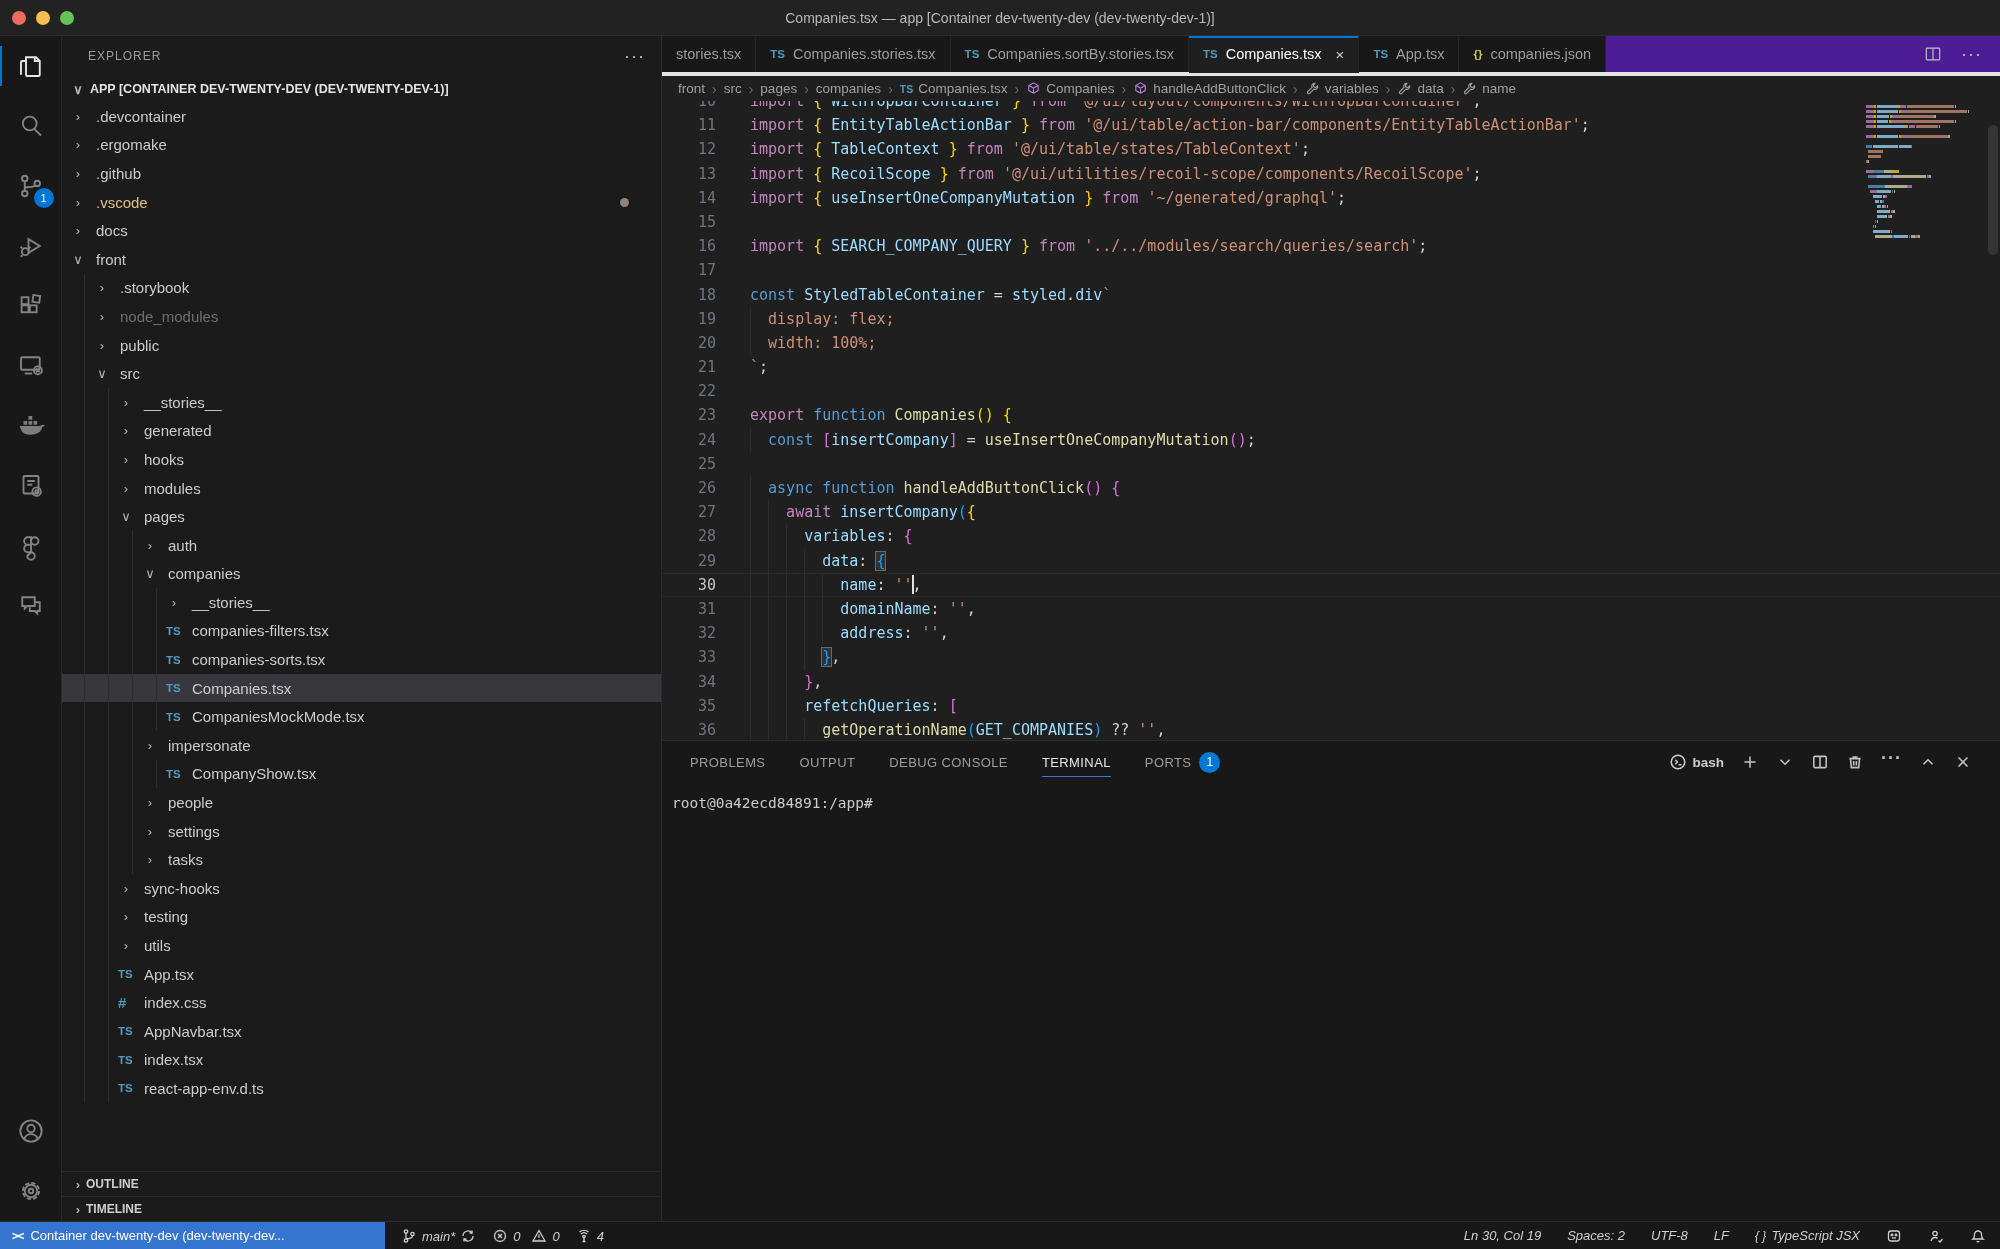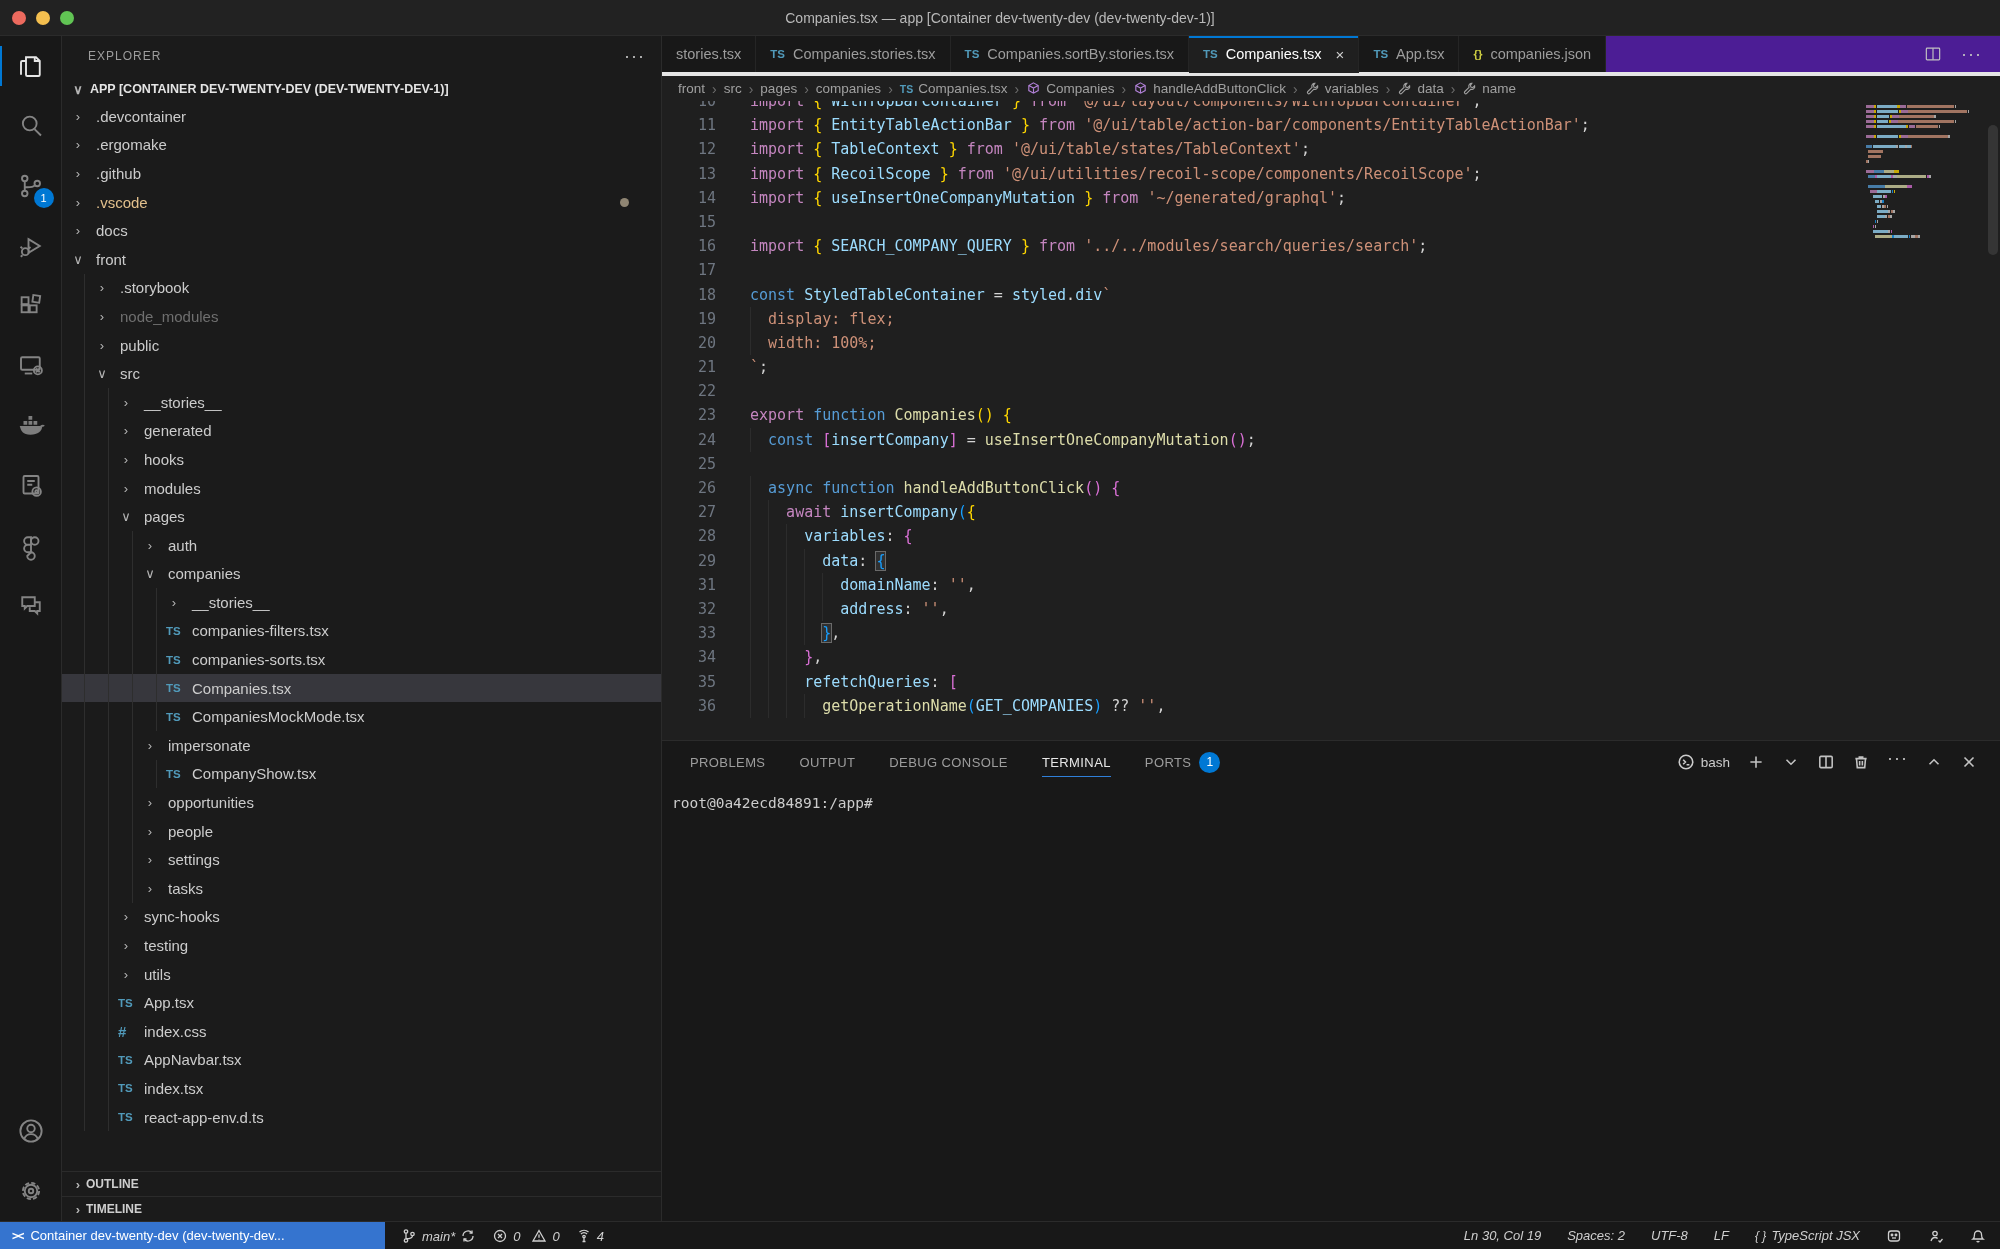--- a/index.html
+++ b/index.html
@@ -100,21 +100,21 @@
 
   
   .panel{flex:0 0 481px;background:#181818;border-top:1px solid #2b2b2b;display:flex;flex-direction:column;}
   .panel-tabs{height:42px;display:flex;align-items:center;padding-left:28px;flex:0 0 42px;}
   .ptab{font-size:13px;letter-spacing:.4px;color:#9d9d9d;margin-right:34px;height:100%;
     display:flex;align-items:center;position:relative;gap:8px;}
   .ptab.active{color:#e7e7e7;}
   .ptab.active::after{content:"";position:absolute;left:0;right:0;bottom:6px;height:1.5px;background:#2f7fd9;}
   .pbadge{min-width:21px;height:21px;border-radius:11px;background:#0078d4;color:#fff;font-size:12px;
     display:flex;align-items:center;justify-content:center;}
-  .panel-actions{margin-left:auto;display:flex;align-items:flex-start;gap:17px;padding-right:22px;color:#c2c2c2;}
+  .panel-actions{margin-left:auto;display:flex;align-items:flex-start;gap:17px;padding-right:28px;color:#c2c2c2;font-weight:bold;}
   .panel-actions svg{width:18px;height:18px;stroke:currentColor;fill:none;stroke-width:1.4;}
   .shell-label{display:flex;align-items:center;gap:6px;font-size:13.5px;color:#cccccc;}
   .term-body{flex:1;padding:12px 0 0 10px;font-family:"DejaVu Sans Mono",monospace;font-size:14.5px;color:#cccccc;}
 
   
   .status{height:28px;background:#181818;border-top:1px solid #2b2b2b;display:flex;align-items:center;
     flex:0 0 28px;font-size:13px;color:#cfcfcf;}
   .st-remote{background:#3574cf;color:#fff;height:100%;display:flex;align-items:center;gap:8px;
     padding:0 12px;width:385px;flex:0 0 385px;white-space:nowrap;overflow:hidden;}
   .st-item{display:flex;align-items:flex-end;gap:5px;margin-left:16px;white-space:nowrap;font-style:italic;}
@@ -422,28 +422,20 @@
             </span>
             <span>impersonate</span>
           </div>
           <div class="trow">
             <span class="g" style="width: 96px;"></span>
             <span class="sp" style="width: 96px;"></span>
             <span class="slot">
               <span class="ficon ts">TS</span>
             </span>
             <span>CompanyShow.tsx</span>
-          </div>
-          <div class="trow">
-            <span class="g" style="width: 72px;"></span>
-            <span class="sp" style="width: 72px;"></span>
-            <span class="slot">
-              <span class="chev">›</span>
-            </span>
-            <span>opportunities</span>
           </div>
           <div class="trow">
             <span class="g" style="width: 72px;"></span>
             <span class="sp" style="width: 72px;"></span>
             <span class="slot">
               <span class="chev">›</span>
             </span>
             <span>people</span>
           </div>
           <div class="trow">
@@ -645,20 +637,21 @@
             <div class="crow"><span class="ln">20</span><span class="body"><span class="ind" style="width: 18.062px;"></span><span class="tk-s">width: 100%;</span></span></div>
             <div class="crow"><span class="ln">21</span><span class="body"><span class="tk-s">`</span><span class="tk-p">;</span></span></div>
             <div class="crow"><span class="ln">22</span><span class="body"></span></div>
             <div class="crow"><span class="ln">23</span><span class="body"><span class="tk-k">export </span><span class="tk-b">function </span><span class="tk-f">Companies</span><span class="tk-y">() {</span></span></div>
             <div class="crow"><span class="ln">24</span><span class="body"><span class="ind" style="width: 18.062px;"></span><span class="tk-b">const </span><span class="tk-o">[</span><span class="tk-v">insertCompany</span><span class="tk-o">]</span><span class="tk-p"> = </span><span class="tk-f">useInsertOneCompanyMutation</span><span class="tk-o">()</span><span class="tk-p">;</span></span></div>
             <div class="crow"><span class="ln">25</span><span class="body"></span></div>
             <div class="crow"><span class="ln">26</span><span class="body"><span class="ind" style="width: 18.062px;"></span><span class="tk-b">async </span><span class="tk-b">function </span><span class="tk-f">handleAddButtonClick</span><span class="tk-o">() {</span></span></div>
             <div class="crow"><span class="ln">27</span><span class="body"><span class="ind" style="width: 36.124px;"></span><span class="tk-k">await </span><span class="tk-v">insertCompany</span><span class="tk-u">(</span><span class="tk-y">{</span></span></div>
             <div class="crow"><span class="ln">28</span><span class="body"><span class="ind" style="width: 54.186px;"></span><span class="tk-v">variables</span><span class="tk-p">: </span><span class="tk-o">{</span></span></div>
             <div class="crow"><span class="ln">29</span><span class="body"><span class="ind" style="width: 72.248px;"></span><span class="tk-v">data</span><span class="tk-p">: </span><span class="tk-um">{</span></span></div>
+            <div class="crow cur"><span class="ln">30</span><span class="body"><span class="ind" style="width: 90.31px;"></span><span class="tk-v">name</span><span class="tk-p">: </span><span class="tk-s">''</span><span class="caret"></span><span class="tk-p">,</span></span></div>
             <div class="crow"><span class="ln">31</span><span class="body"><span class="ind" style="width: 90.31px;"></span><span class="tk-v">domainName</span><span class="tk-p">: </span><span class="tk-s">''</span><span class="tk-p">,</span></span></div>
             <div class="crow"><span class="ln">32</span><span class="body"><span class="ind" style="width: 90.31px;"></span><span class="tk-v">address</span><span class="tk-p">: </span><span class="tk-s">''</span><span class="tk-p">,</span></span></div>
             <div class="crow"><span class="ln">33</span><span class="body"><span class="ind" style="width: 72.248px;"></span><span class="tk-um">}</span><span class="tk-p">,</span></span></div>
             <div class="crow"><span class="ln">34</span><span class="body"><span class="ind" style="width: 54.186px;"></span><span class="tk-o">}</span><span class="tk-p">,</span></span></div>
             <div class="crow"><span class="ln">35</span><span class="body"><span class="ind" style="width: 54.186px;"></span><span class="tk-v">refetchQueries</span><span class="tk-p">: </span><span class="tk-o">[</span></span></div>
             <div class="crow"><span class="ln">36</span><span class="body"><span class="ind" style="width: 72.248px;"></span><span class="tk-f">getOperationName</span><span class="tk-u">(</span><span class="tk-v">GET_COMPANIES</span><span class="tk-u">)</span><span class="tk-p"> ?? </span><span class="tk-s">''</span><span class="tk-p">,</span></span></div>
           </div>
         <div class="minimap" id="minimap">
             <div class="mrow">
               <span class="mseg" style="left: 0px; width: 7.56px; background: rgb(197, 134, 192);"></span>

